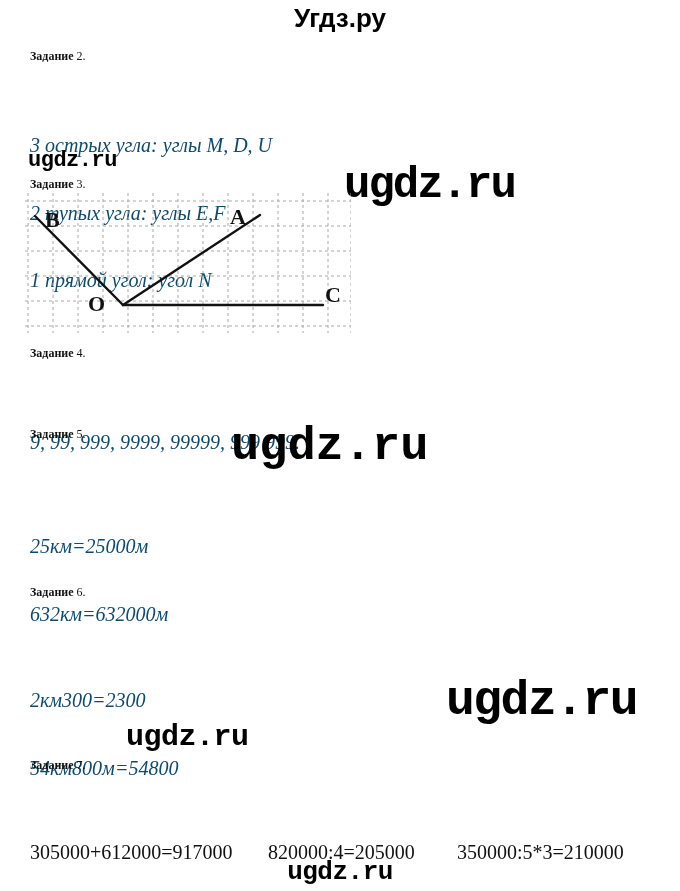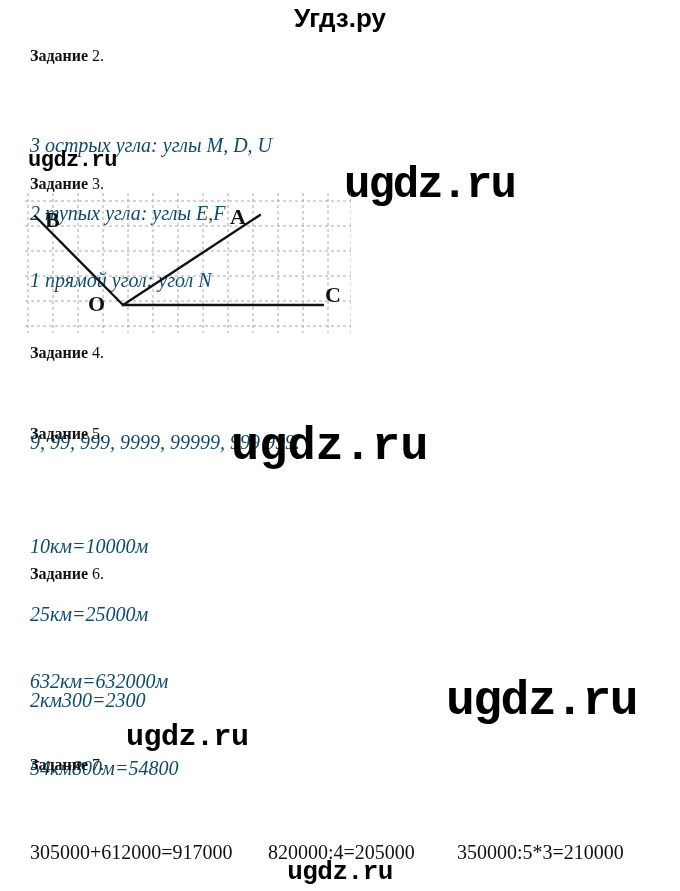--- a/index.html
+++ b/index.html
@@ -18,21 +18,21 @@
     top: 3px; left: 0; right: 0;
     text-align: center;
     font-family: "Liberation Sans", sans-serif;
     font-weight: bold;
     font-size: 26px;
     color: #000;
   }
   .task-title {
     position: absolute;
     left: 30px;
-    font-size: 16px;
+    font-size: 12px;
     line-height: 20px;
     color: #111;
     white-space: pre;
   }
   .task-title b { font-weight: bold; }
   .text-block {
     position: absolute;
     left: 30px;
     font-size: 20px;
     line-height: 22.5px;
@@ -108,26 +108,25 @@
   </svg>
 
   <div class="task-title" style="top:343px"><b>Задание</b><span> 4.</span></div>
   <div class="text-block" style="top:386px">
     <div>9, 99, 999, 9999, 99999, 999 999.</div>
   </div>
   <div class="wm wm-task4">ugdz.ru</div>
 
   <div class="task-title" style="top:424px"><b>Задание</b><span> 5.</span></div>
   <div class="text-block" style="top:490px">
-    <div>10км=10000м</div>
     <div>25км=25000м</div>
     <div>632км=632000м</div>
   </div>
 
-  <div class="task-title" style="top:564px"><b>Задание</b><span> 6.</span></div>
+  <div class="task-title" style="top:582px"><b>Задание</b><span> 6.</span></div>
   <div class="text-block" style="top:644px">
     <div>2км300=2300</div>
     <div>54км800м=54800</div>
     
   </div>
   <div class="wm wm-task6-big">ugdz.ru</div>
   <div class="wm wm-task6-sm">ugdz.ru</div>
 
   <div class="task-title" style="top:755px"><b>Задание</b><span> 7.</span></div>
   <div class="t7-col t7-col-1">

